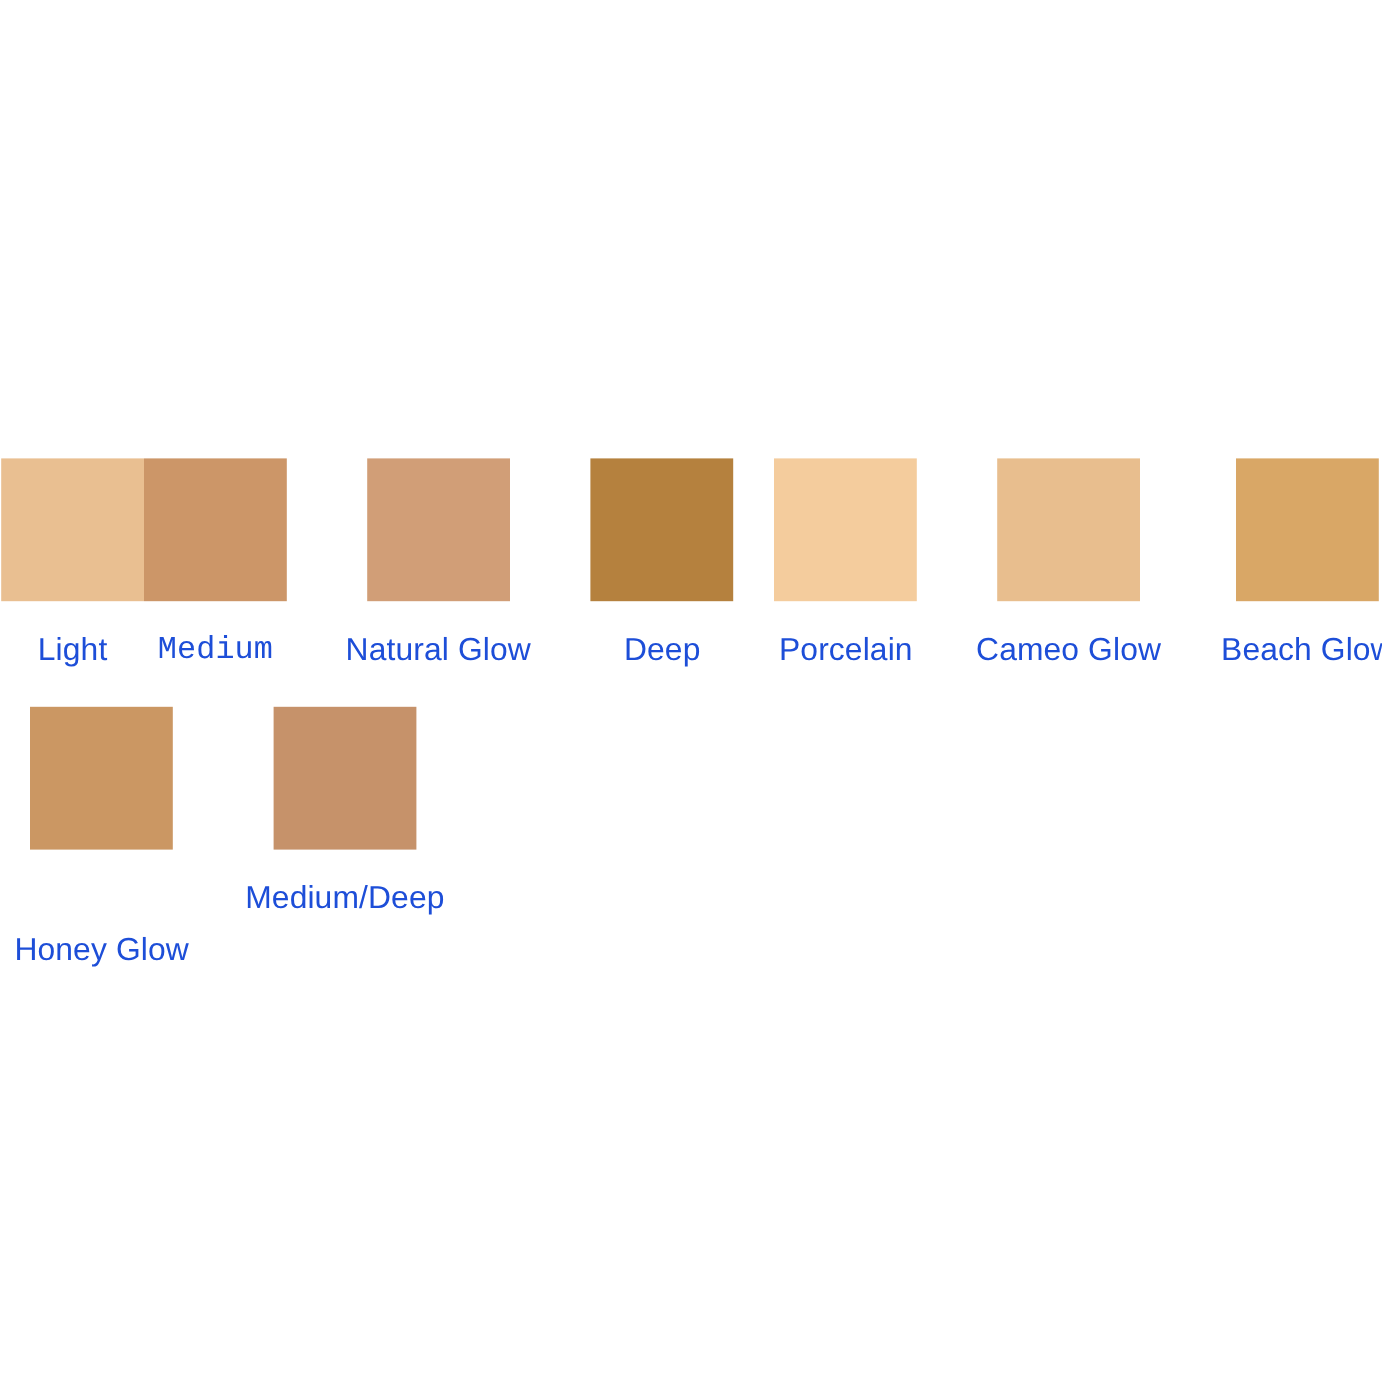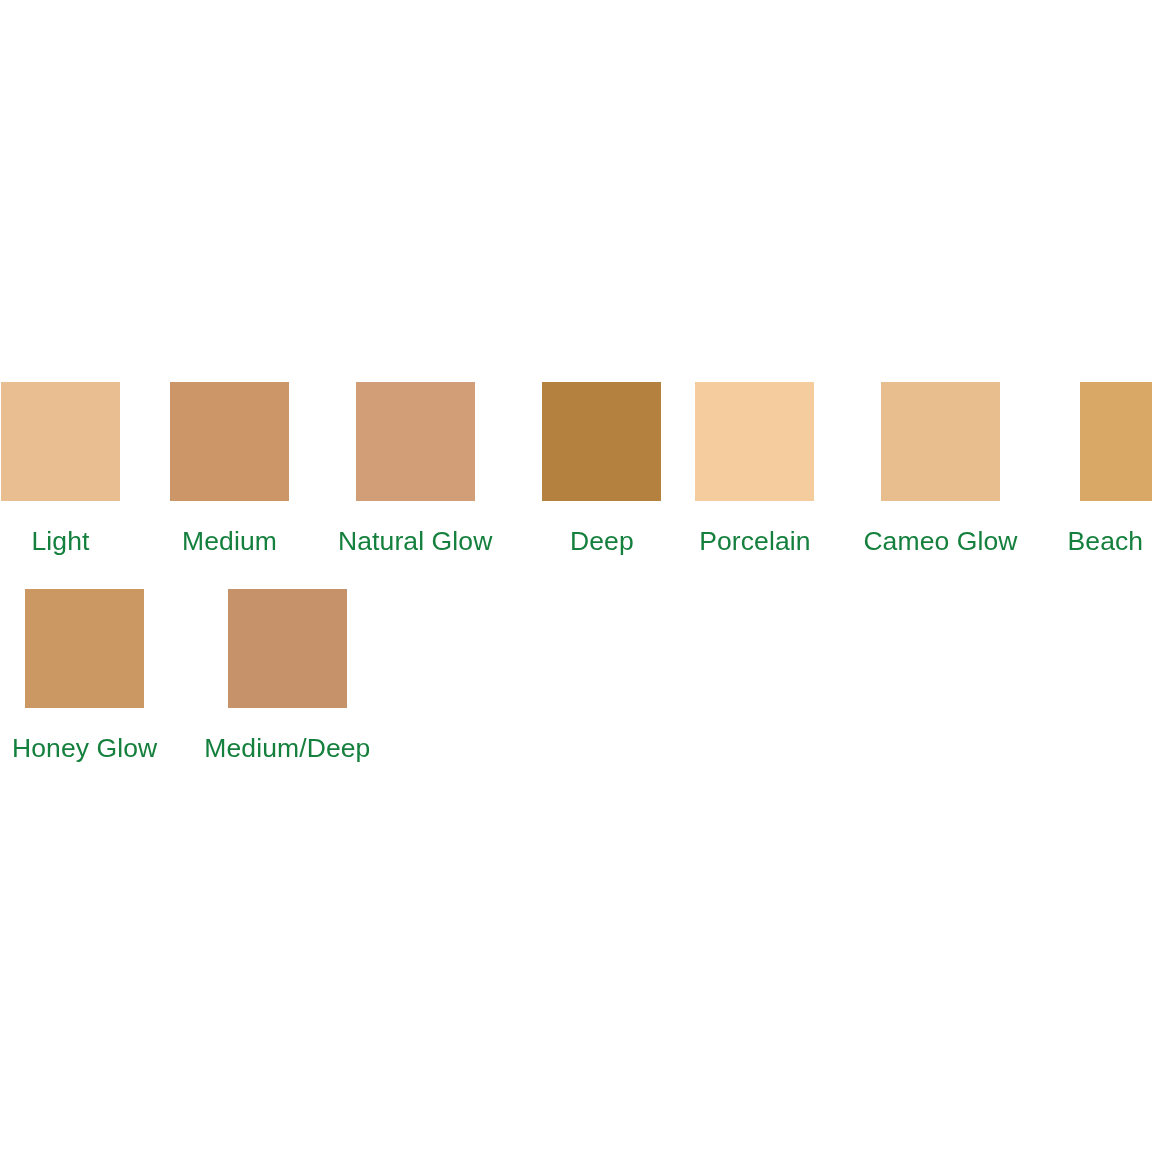--- a/index.html
+++ b/index.html
@@ -46,39 +46,39 @@
   .swatch-chip {
     width: 119px;
     height: 119px;
     display: block;
   }
 
   .swatch-label {
     margin-top: 27px;
     font-size: 26.5px;
     line-height: 1;
-    color: #15803d;
+    color: #1d4ed8;
     white-space: nowrap;
     text-align: center;
     letter-spacing: 0.1px;
   }
 </style>
 </head>
 <body style="background: rgb(255, 255, 255);">
 
 <div id="swatch-board">
 
   <div class="swatch-row" id="swatch-row-1">
 
     <div class="swatch-cell" style="margin-left:1px;">
       <span class="swatch-chip" style="background:#E9BF91;"></span>
       <span class="swatch-label">Light</span>
     </div>
 
-    <div class="swatch-cell" style="margin-left:50px;">
+    <div class="swatch-cell" style="font-family:Liberation Mono, monospace;">
       <span class="swatch-chip" style="background:#CC9668;"></span>
       <span class="swatch-label">Medium</span>
     </div>
 
     <div class="swatch-cell" style="margin-left:49px;justify-content:flex-end;">
       <span class="swatch-chip" style="background:#D19E77;"></span>
       <span class="swatch-label">Natural Glow</span>
     </div>
 
     <div class="swatch-cell" style="margin-left:50px;justify-content:flex-end;">
@@ -98,21 +98,21 @@
 
     <div class="swatch-cell" style="margin-left:50px;">
       <span class="swatch-chip" style="background:#D9A766;"></span>
       <span class="swatch-label">Beach Glow</span>
     </div>
 
   </div>
 
   <div class="swatch-row" id="swatch-row-2">
 
-    <div class="swatch-cell" style="margin-left:12px;">
+    <div class="swatch-cell" style="margin-left:12px;gap:43px;">
       <span class="swatch-chip" style="background:#CB9763;"></span>
       <span class="swatch-label">Honey Glow</span>
     </div>
 
     <div class="swatch-cell" style="margin-left:47px;align-items:center;">
       <span class="swatch-chip" style="background:#C6926A;"></span>
       <span class="swatch-label">Medium/Deep</span>
     </div>
 
   </div>

